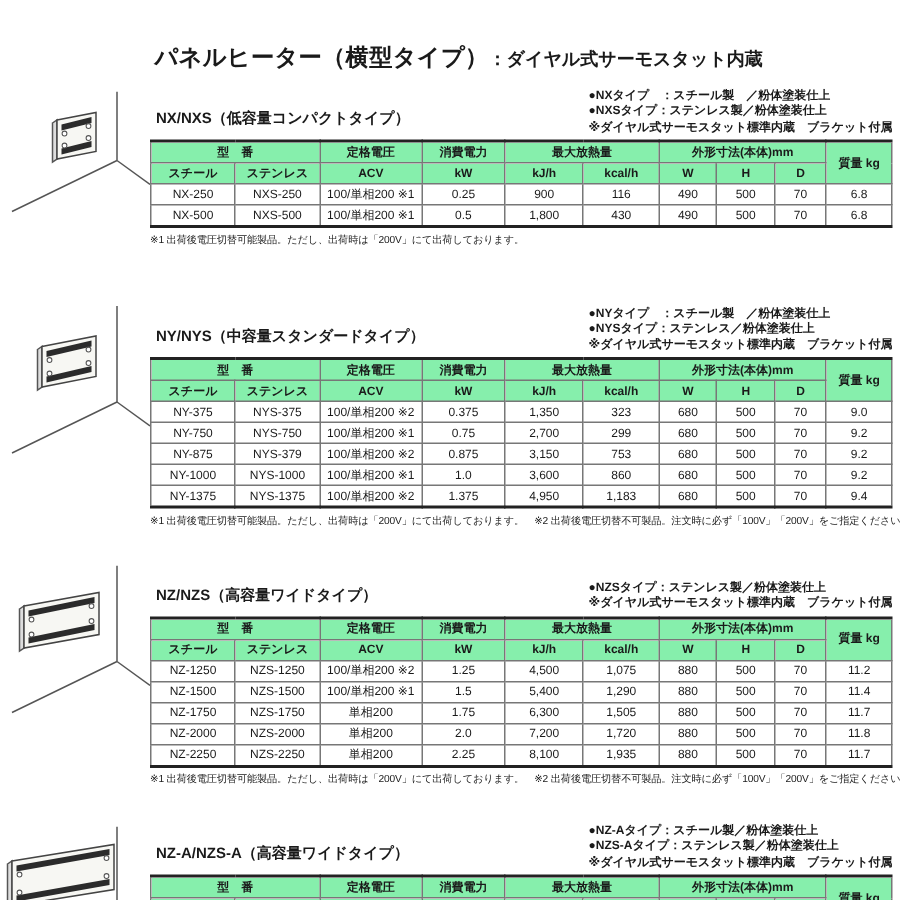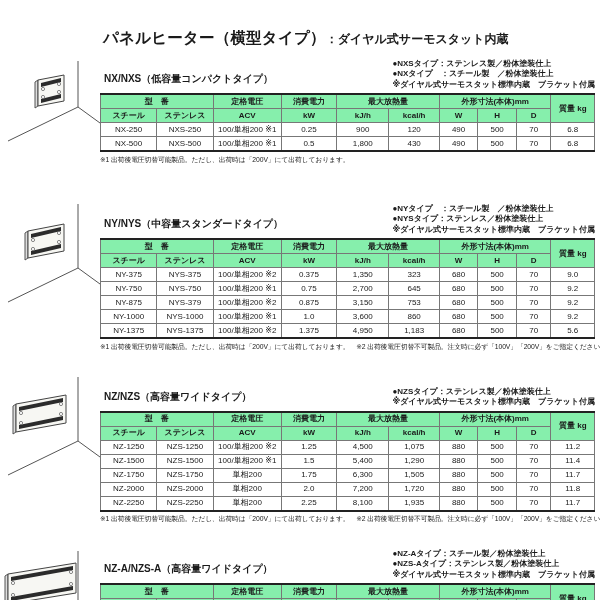--- a/index.html
+++ b/index.html
@@ -51,22 +51,22 @@
     <circle cx="43" cy="28" r="1.6" fill="#ffffff" stroke="#555" stroke-width="0.7"></circle>
     <circle cx="59" cy="23" r="1.6" fill="#ffffff" stroke="#555" stroke-width="0.7"></circle>
     <circle cx="43" cy="36" r="1.6" fill="#ffffff" stroke="#555" stroke-width="0.7"></circle>
     <circle cx="59" cy="31" r="1.6" fill="#ffffff" stroke="#555" stroke-width="0.7"></circle>
   </svg>
         </div>
     <div class="content">
       <div class="head-row">
         <h2 class="sec-title">NX/NXS（低容量コンパクトタイプ）</h2>
         <div class="notes">
+          <div class="note">●NXタイプ　：スチール製　／粉体塗装仕上</div>
           <div class="note">●NXSタイプ：ステンレス製／粉体塗装仕上</div>
-          <div class="note">●NXタイプ　：スチール製　／粉体塗装仕上</div>
           <div class="note">※ダイヤル式サーモスタット標準内蔵　ブラケット付属</div>
         </div>
       </div>
       <table class="spec-table">
         <colgroup>
           <col class="c-steel">
               <col class="c-stain">
               <col class="c-acv">
               <col class="c-kw">
           <col class="c-kj">
@@ -97,21 +97,21 @@
             <th>D</th>
           </tr>
         </thead>
         <tbody>
               <tr>
                 <td>NX-250</td>
                 <td>NXS-250</td>
                 <td>100/単相200 ※1</td>
                 <td>0.25</td>
                 <td>900</td>
-                <td>120</td>
+                <td>116</td>
                 <td>490</td>
                 <td>500</td>
                 <td>70</td>
                 <td>6.8</td>
               </tr>
               <tr>
                 <td>NX-500</td>
                 <td>NXS-500</td>
                 <td>100/単相200 ※1</td>
                 <td>0.5</td>
@@ -199,21 +199,21 @@
                 <td>500</td>
                 <td>70</td>
                 <td>9.0</td>
               </tr>
               <tr>
                 <td>NY-750</td>
                 <td>NYS-750</td>
                 <td>100/単相200 ※1</td>
                 <td>0.75</td>
                 <td>2,700</td>
-                <td>645</td>
+                <td>299</td>
                 <td>680</td>
                 <td>500</td>
                 <td>70</td>
                 <td>9.2</td>
               </tr>
               <tr>
                 <td>NY-875</td>
                 <td>NYS-379</td>
                 <td>100/単相200 ※2</td>
                 <td>0.875</td>
@@ -239,21 +239,21 @@
               <tr>
                 <td>NY-1375</td>
                 <td>NYS-1375</td>
                 <td>100/単相200 ※2</td>
                 <td>1.375</td>
                 <td>4,950</td>
                 <td>1,183</td>
                 <td>680</td>
                 <td>500</td>
                 <td>70</td>
-                <td>5.6</td>
+                <td>9.4</td>
               </tr>
             </tbody>
       </table>
       <div class="footnote">※1 出荷後電圧切替可能製品。ただし、出荷時は「200V」にて出荷しております。　※2 出荷後電圧切替不可製品。注文時に必ず「100V」「200V」をご指定ください。</div>
     </div>
   </section>
 
   <section class="product-section">
     <div class="illus">
           <svg width="100" height="140" viewBox="0 0 100 140" style="margin-top:2px">

